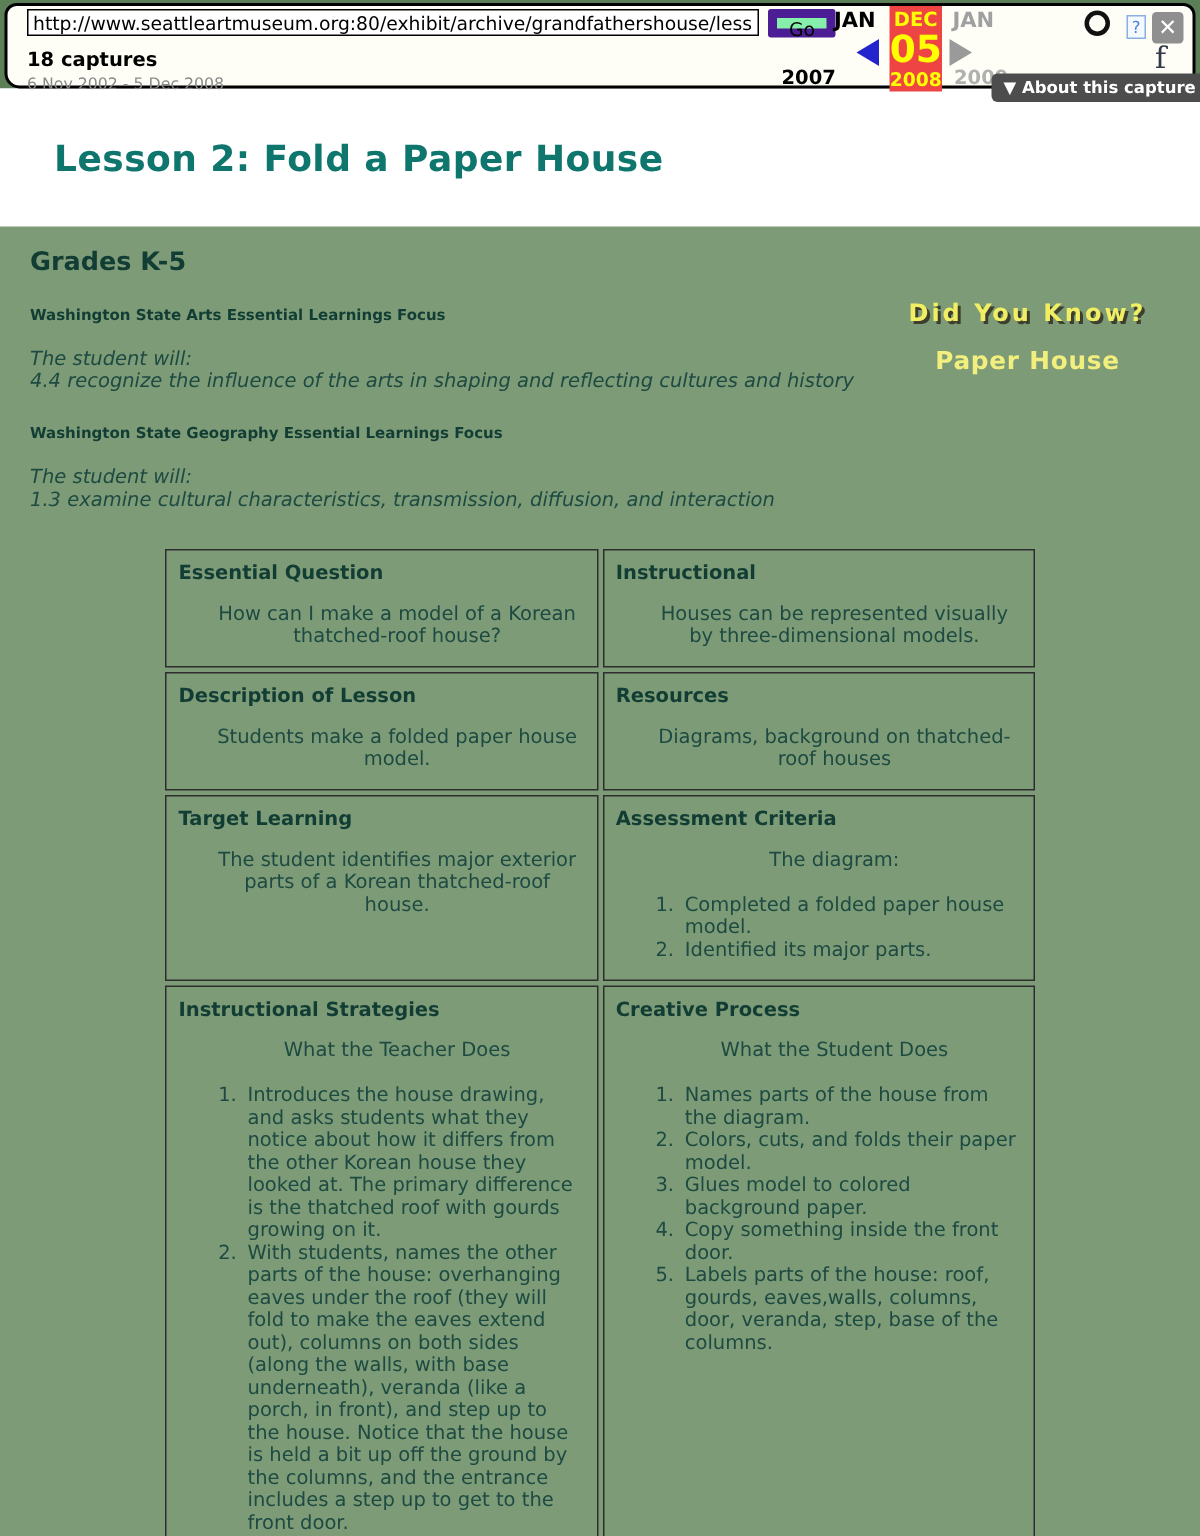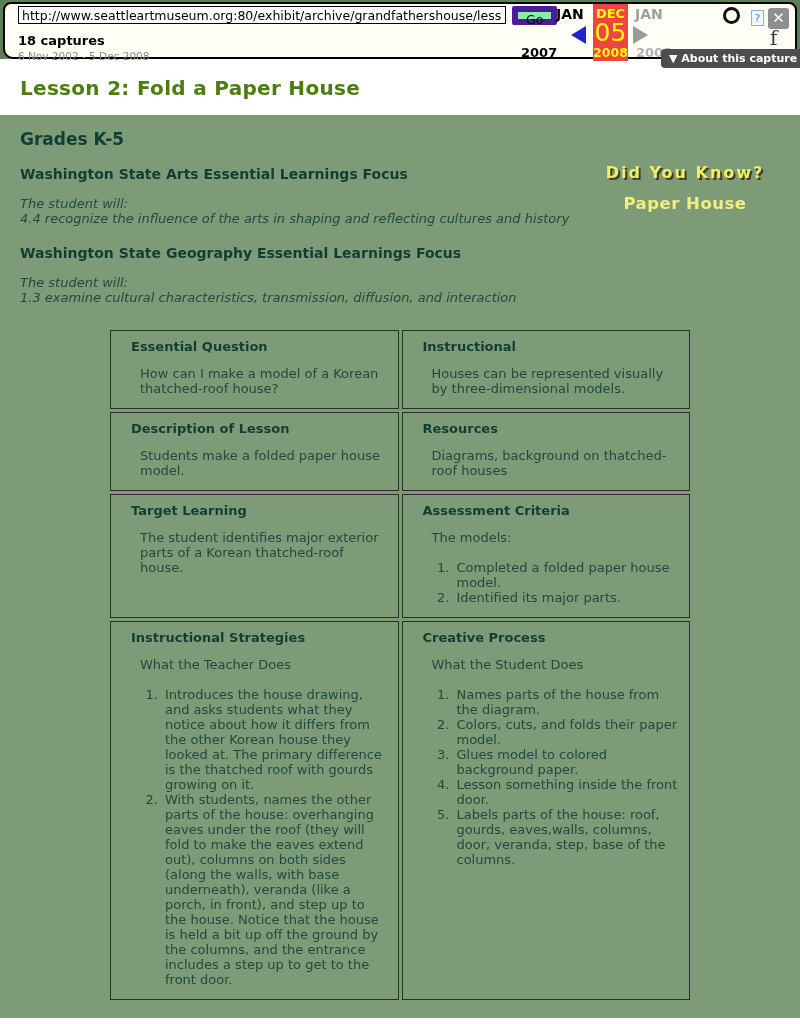--- a/index.html
+++ b/index.html
@@ -41,50 +41,50 @@
   .wb-arrow-next { position:absolute; left:628px; top:22px; width:0; height:0;
     border-top:9px solid transparent; border-bottom:9px solid transparent; border-left:15px solid #9a9a9a; cursor:pointer; }
   .wb-year-prev { position:absolute; left:516px; top:41px; font-weight:bold; font-size:13px; color:#000; }
   .wb-year-next { position:absolute; left:631px; top:41px; font-weight:bold; font-size:13px; color:#b0b0b0; }
 
   .wb-blackcol {
     position:absolute; left:588px; top:0; width:35px; height:57px;
     background:#ef4444; color:#ffff00; text-align:center;
   }
   .wb-blackcol .mon { font-weight:bold; font-size:13px; padding-top:2px; }
-  .wb-blackcol .day { font-weight:normal; font-size:25px; line-height:24px; }
+  .wb-blackcol .day { font-weight:bold; font-size:25px; line-height:24px; }
   .wb-blackcol .yr  { font-weight:bold; font-size:12.5px; }
 
   .wb-circle { position:absolute; left:718px; top:3px; width:17px; height:17px;
     border:3px solid #111; border-radius:50%; background:transparent; }
   .wb-help { position:absolute; left:746px; top:6px; width:13px; height:16px;
     border:1px solid #8ab0e0; color:#4a7fd4; font-size:11px; line-height:15px; text-align:center; background:#f4f8ff; }
   .wb-close { position:absolute; left:763px; top:4px; width:21px; height:21px;
     background:#8f8f8f; border-radius:3px; color:#fff; font-weight:bold; font-size:15px;
     line-height:21px; text-align:center; cursor:pointer; }
   .wb-fb { position:absolute; left:765px; top:22px; font-family:"DejaVu Serif","Liberation Serif",serif;
     font-size:20px; color:#33394a; cursor:pointer; }
   .wb-about {
     position:absolute; left:656px; top:45px; background:#4d4d4d; color:#fff;
     font-size:11px; font-weight:bold; padding:3px 8px; border-radius:4px;
     white-space:nowrap; cursor:pointer; z-index:5;
   }
 
   
   .title-band { background:#ffffff; padding:17px 0 15px 20px; }
-  .title-band h1 { margin:0; font-size:20px; font-weight:bold; color:#4d7c0f; letter-spacing:0.3px; }
+  .title-band h1 { margin:16px; font-size:24px; font-weight:bold; color:#0f766e; letter-spacing:0.3px; }
 
   .content {
     position:relative;
     background:#7d9b76; color:#1d4a42;
     min-height:903px; padding:13px 18px 0 20px;
     font-size:13px; line-height:15px;
   }
   .content h2 { margin:4px 0 0 0; font-size:17px; font-weight:bold; color:#123d34; }
-  .content h3 { margin:20px 0 0 0; font-size:14px; font-weight:bold; color:#123d34; }
+  .content h3 { margin:20px 0 0 0; font-size:10px; font-weight:bold; color:#123d34; }
   .content p  { margin:14px 0 0 0; }
   .em2 { font-style:italic; }
 
   .dyk { position:absolute; top:50px; left:580px; width:210px; text-align:center; }
   .dyk-title {
     display:inline-block; color:#f0ee62; font-weight:bold; font-size:16px;
     letter-spacing:2px; text-shadow:2px 2px 0 #3e3e2e; text-decoration:none; cursor:pointer;
   }
   .dyk-link {
     display:inline-block; margin-top:15px; color:#f2ef7e; font-weight:bold; font-size:16.5px;
@@ -94,23 +94,23 @@
   
   table.lesson {
     margin:22px 0 0 87px; width:586px;
     border-collapse:separate; border-spacing:3px;
   }
   table.lesson td {
     width:50%; vertical-align:top;
     border:1px solid #2e2e2e;
     padding:6px 8px 12px 8px;
   }
-  .cell-h { font-weight:bold; font-size:13px; color:#123d34; margin:2px 0 0 12px; }
+  .cell-h { font-weight:bold; font-size:13px; color:#123d34; margin:2px 0 0 0; }
   .cell-body { margin:12px 0 0 21px; }
-  .cell-body p { margin:0; }
+  .cell-body p { margin:0;text-align:center; }
   td ol { margin:15px 0 0 21px; padding-left:22px; }
   td ol li { padding-left:3px; margin:0; }
 </style>
 </head>
 <body>
 
 <div class="wb-outer">
   <div class="wb-bar">
     <input class="wb-url" type="text" value="http://www.seattleartmuseum.org:80/exhibit/archive/grandfathershouse/lessons," style="">
     <button class="wb-go">Go</button>
@@ -200,21 +200,21 @@
       <tr>
         <td>
           <div class="cell-h">Target Learning</div>
           <div class="cell-body">
               <p>The student identifies major exterior parts of a Korean thatched-roof house.</p>
             </div>
         </td>
         <td>
           <div class="cell-h">Assessment Criteria</div>
           <div class="cell-body">
-              <p>The models:</p>
+              <p>The diagram:</p>
             </div>
           <ol>
             <li>Completed a folded paper house model.</li>
             <li>Identified its major parts.</li>
           </ol>
         </td>
       </tr>
       <tr>
         <td>
           <div class="cell-h">Instructional Strategies</div>
@@ -229,20 +229,20 @@
         </td>
         <td>
           <div class="cell-h">Creative Process</div>
           <div class="cell-body">
               <p>What the Student Does</p>
             </div>
           <ol>
             <li>Names parts of the house from the diagram.</li>
             <li>Colors, cuts, and folds their paper model.</li>
             <li>Glues model to colored background paper.</li>
-            <li>Lesson something inside the front door.</li>
+            <li>Copy something inside the front door.</li>
             <li>Labels parts of the house: roof, gourds, eaves,walls, columns, door, veranda, step, base of the columns.</li>
           </ol>
         </td>
       </tr>
     </tbody>
   </table>
 </div>
 
 </body></html>

